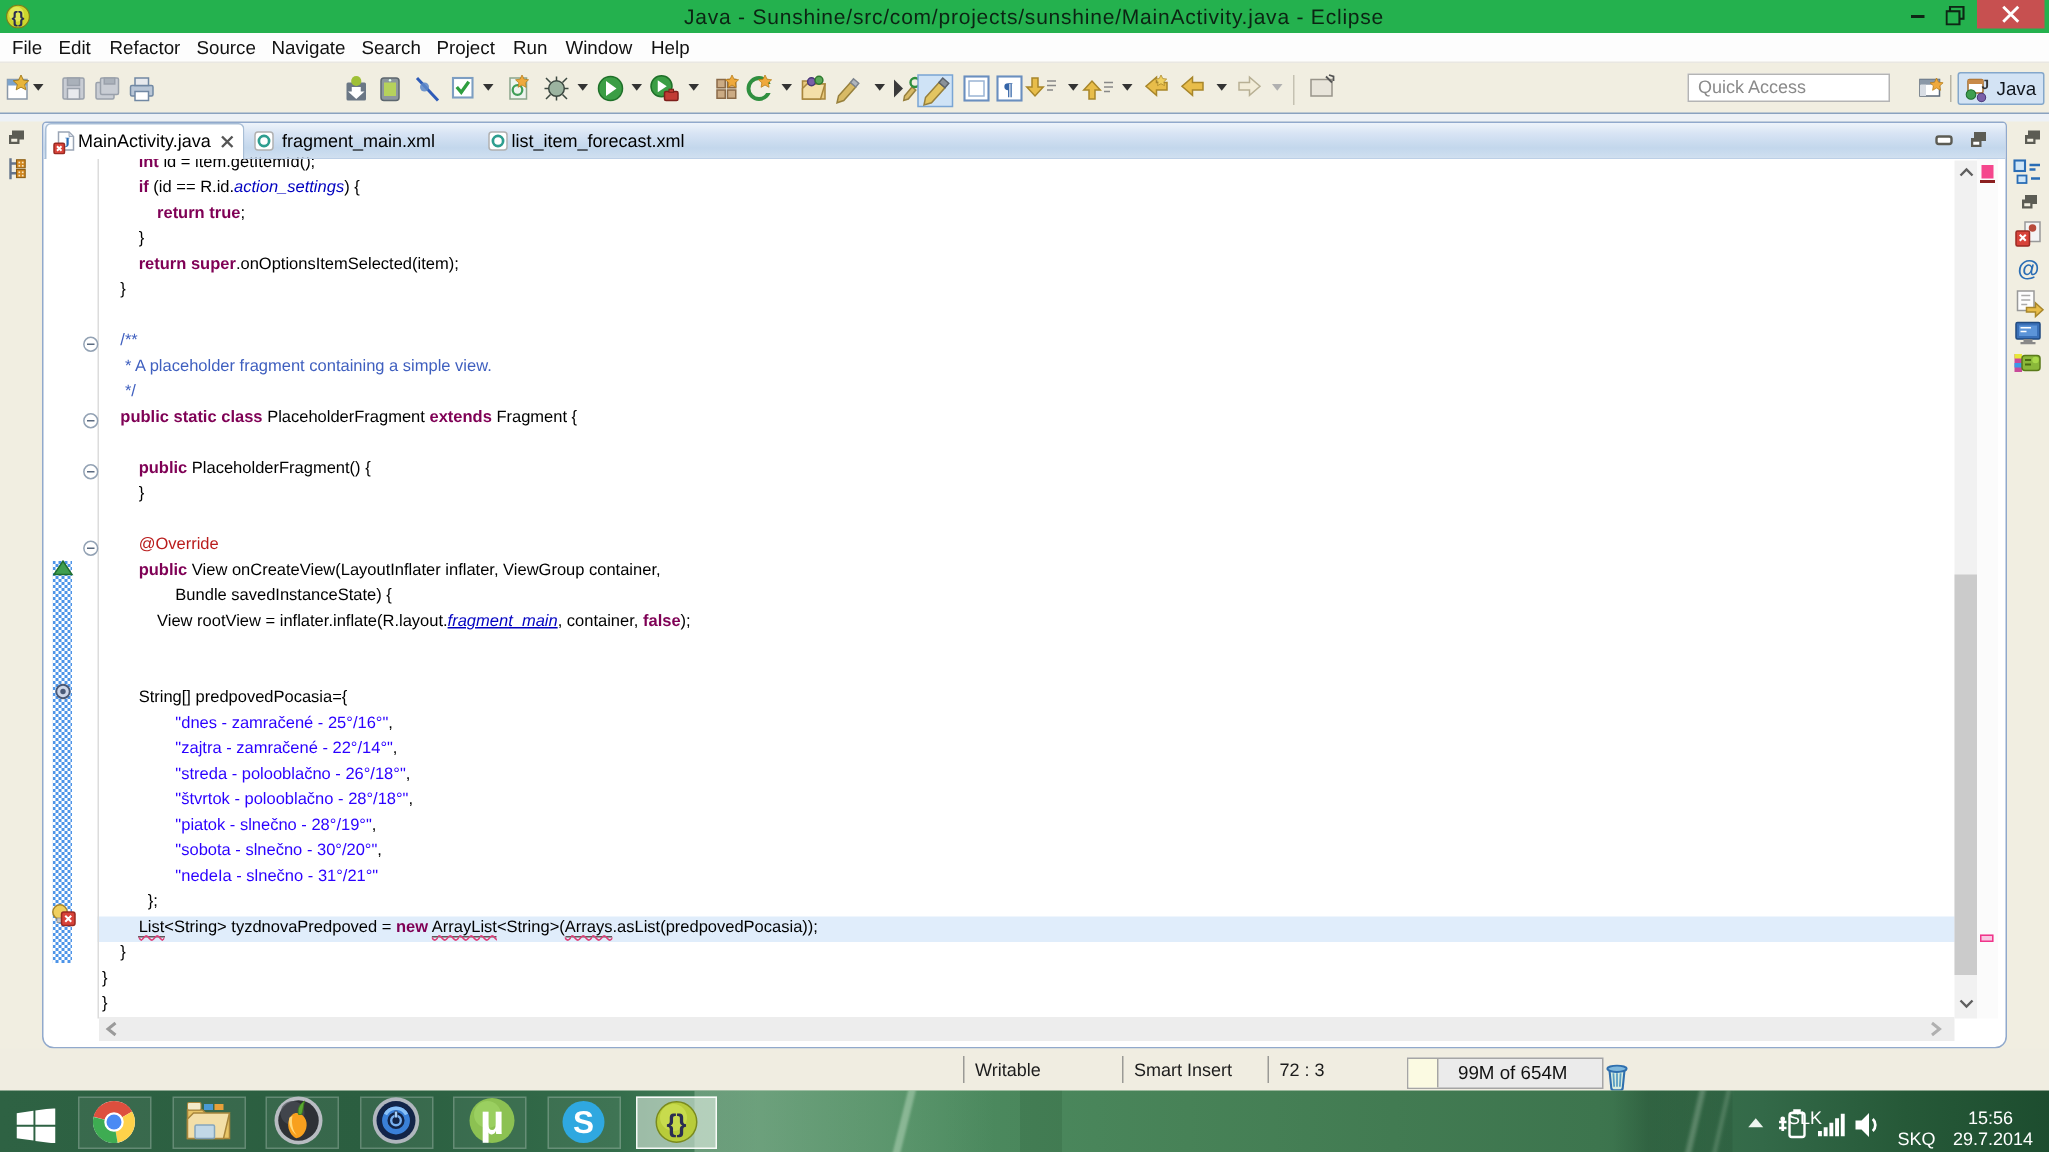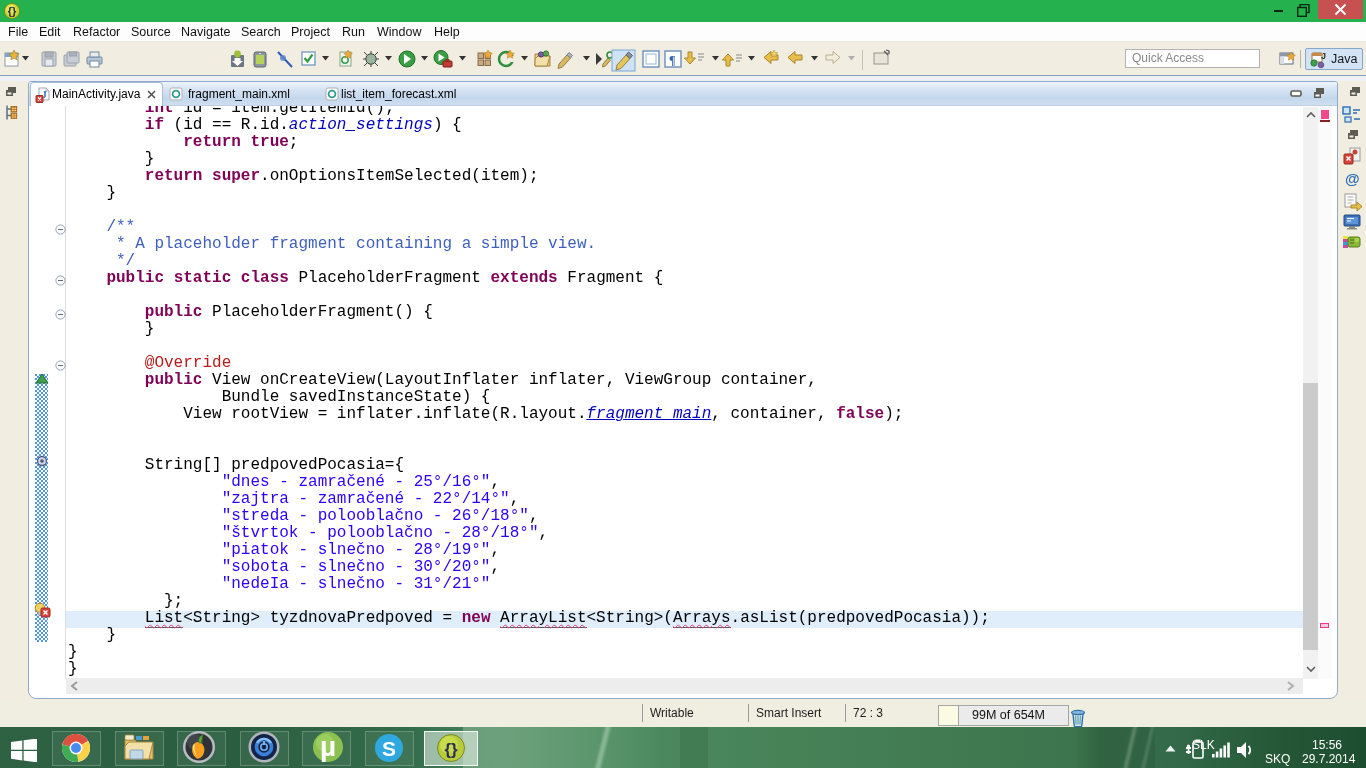--- a/index.html
+++ b/index.html
@@ -22,21 +22,21 @@
   #tbband { left:0; top:76px; width:1366px; height:5px; background:#edf1f6; }
   #qa { left:1125px; top:49px; width:135px; height:19px; background:#fff; border:1px solid #b4b4b4; font-size:12px; color:#8a8a8a; line-height:17px; padding-left:6px; }
   #javabtn { left:1305px; top:48px; width:58px; height:22px; background:#d3e3f4; border:1px solid #84a7cb; border-radius:2px; }
   #javabtn .jtext { position:absolute; left:25px; top:3px; font-size:12.5px; color:#10151c; }
 
   
   #editor { left:28px; top:81px; width:1310px; height:618px; background:#fff; border:1px solid #91a9cc; border-radius:3px 3px 8px 8px; overflow:hidden; }
   
   #curline { left:36px; top:529px; width:1240px; height:17px; background:#e0edfb; }
   #codewrap { left:39px; top:18px; }
-  #codewrap pre { font-family:Liberation Mono, monospace; font-size:16px; line-height:17px; color:#000; }
+  #codewrap pre { font-family:Liberation Sans, sans-serif; font-size:11px; line-height:17px; color:#000; }
   .kw { color:#7f0055; font-weight:bold; }
   .jd { color:#3f5fbf; }
   .st { color:#2a00ff; }
   .an { color:#b91c1c;text-align:right; }
   .sf { color:#0000c0; font-style:italic; }
   .sfu { color:#0000c0; font-style:italic; text-decoration:underline; text-decoration-thickness:1px; }
   .ul { border-bottom:1px solid #5a5a5a; }
   .sq { text-decoration:underline wavy #dc4078 1px; text-underline-offset:2px; }
   #foldline { left:36px; top:24px; width:1px; height:573px; background:#dcdcdc; }
   #hatch { left:6px; top:292px; width:13px; height:268px; }
@@ -66,20 +66,21 @@
 </head>
 <body>
 
 <div class="abs" id="title">
   <svg class="abs" style="left:4px;top:3px" width="16" height="16" viewBox="0 0 16 16">
     <circle cx="8" cy="8" r="7.6" fill="#cdd62c"></circle>
     <circle cx="8" cy="8" r="7.6" fill="none" stroke="#7a7f1e" stroke-width="0.8"></circle>
     <circle cx="7" cy="6.5" r="5" fill="#e8f06a" opacity="0.7"></circle>
     <text x="8" y="12.2" font-size="11" font-weight="bold" fill="#2b2d52" text-anchor="middle" font-family="Liberation Sans">{}</text>
   </svg>
+  <div class="abs ttext">Java - Sunshine/src/com/projects/sunshine/MainActivity.java - Eclipse</div>
   <div class="abs" style="left:1274px;top:10px;width:9px;height:2px;background:#0e2615"></div>
   <svg class="abs" style="left:1297px;top:4px" width="13" height="13" viewBox="0 0 13 13">
     <rect x="3" y="0.5" width="9" height="8" fill="none" stroke="#0e2615" stroke-width="1.4"></rect>
     <rect x="0.7" y="3.5" width="8.6" height="8.8" fill="#24b14e" stroke="#0e2615" stroke-width="1.4"></rect>
   </svg>
   <div class="abs" id="closebtn"><svg width="45" height="19" viewBox="0 0 45 19">
         <path d="M17.5 4.5 L27.5 14.5 M27.5 4.5 L17.5 14.5" stroke="#fff" stroke-width="1.9"></path>
       </svg></div>
 </div>
 

